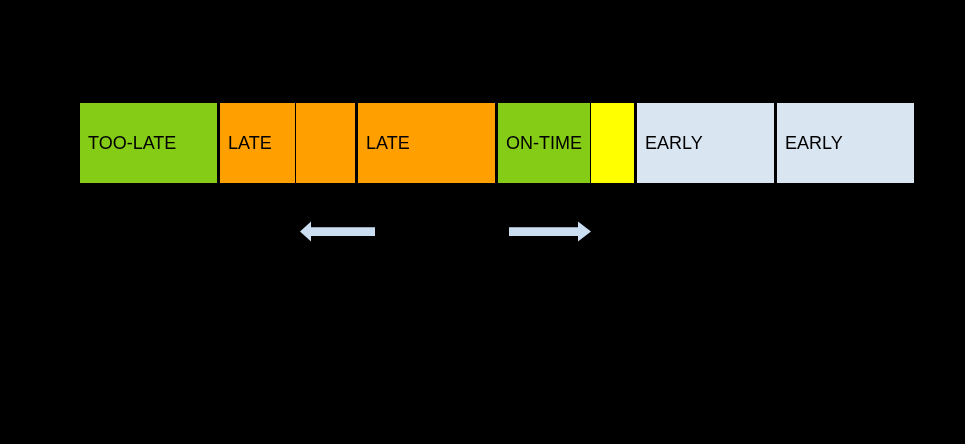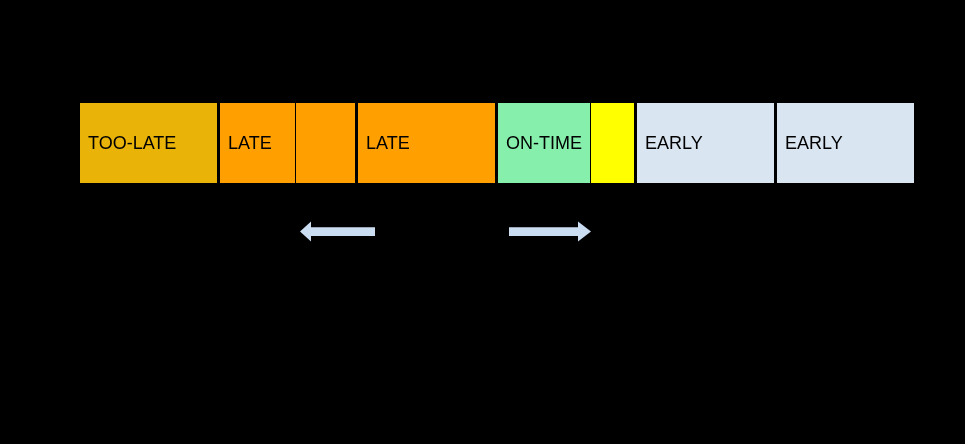--- a/index.html
+++ b/index.html
@@ -46,33 +46,33 @@
   }
   .arrow-left  { left: 298px; top: 221px; width: 79px; height: 21px; }
   .arrow-right { left: 507px; top: 221px; width: 86px; height: 21px; }
 </style>
 </head>
 <body style="background: rgb(0, 0, 0);">
 
 <div class="canvas">
 
   <div class="bar">
-    <div class="seg" style="background-color: #eab308; width: 137px;">
+    <div class="seg" style="background-color: #84cc16; width: 137px;">
       <span class="seg-label">TOO-LATE</span>
     </div>
     <div class="seg thin" style="background-color: rgb(255, 160, 0); width: 75px;">
       <span class="seg-label">LATE</span>
     </div>
     <div class="seg" style="background-color: rgb(255, 160, 0); width: 59px;">
       <span class="seg-label"></span>
     </div>
     <div class="seg" style="background-color: rgb(255, 160, 0); width: 137px;">
       <span class="seg-label">LATE</span>
     </div>
-    <div class="seg thin" style="background-color: #86efac; width: 92px;">
+    <div class="seg thin" style="background-color: #84cc16; width: 92px;">
       <span class="seg-label">ON-TIME</span>
     </div>
     <div class="seg" style="background-color: rgb(255, 255, 0); width: 43px;">
       <span class="seg-label"></span>
     </div>
     <div class="seg" style="background-color: rgb(217, 229, 241); width: 137px;">
       <span class="seg-label">EARLY</span>
     </div>
     <div class="seg last" style="background-color: rgb(217, 229, 241); width: 137px;">
       <span class="seg-label">EARLY</span>

